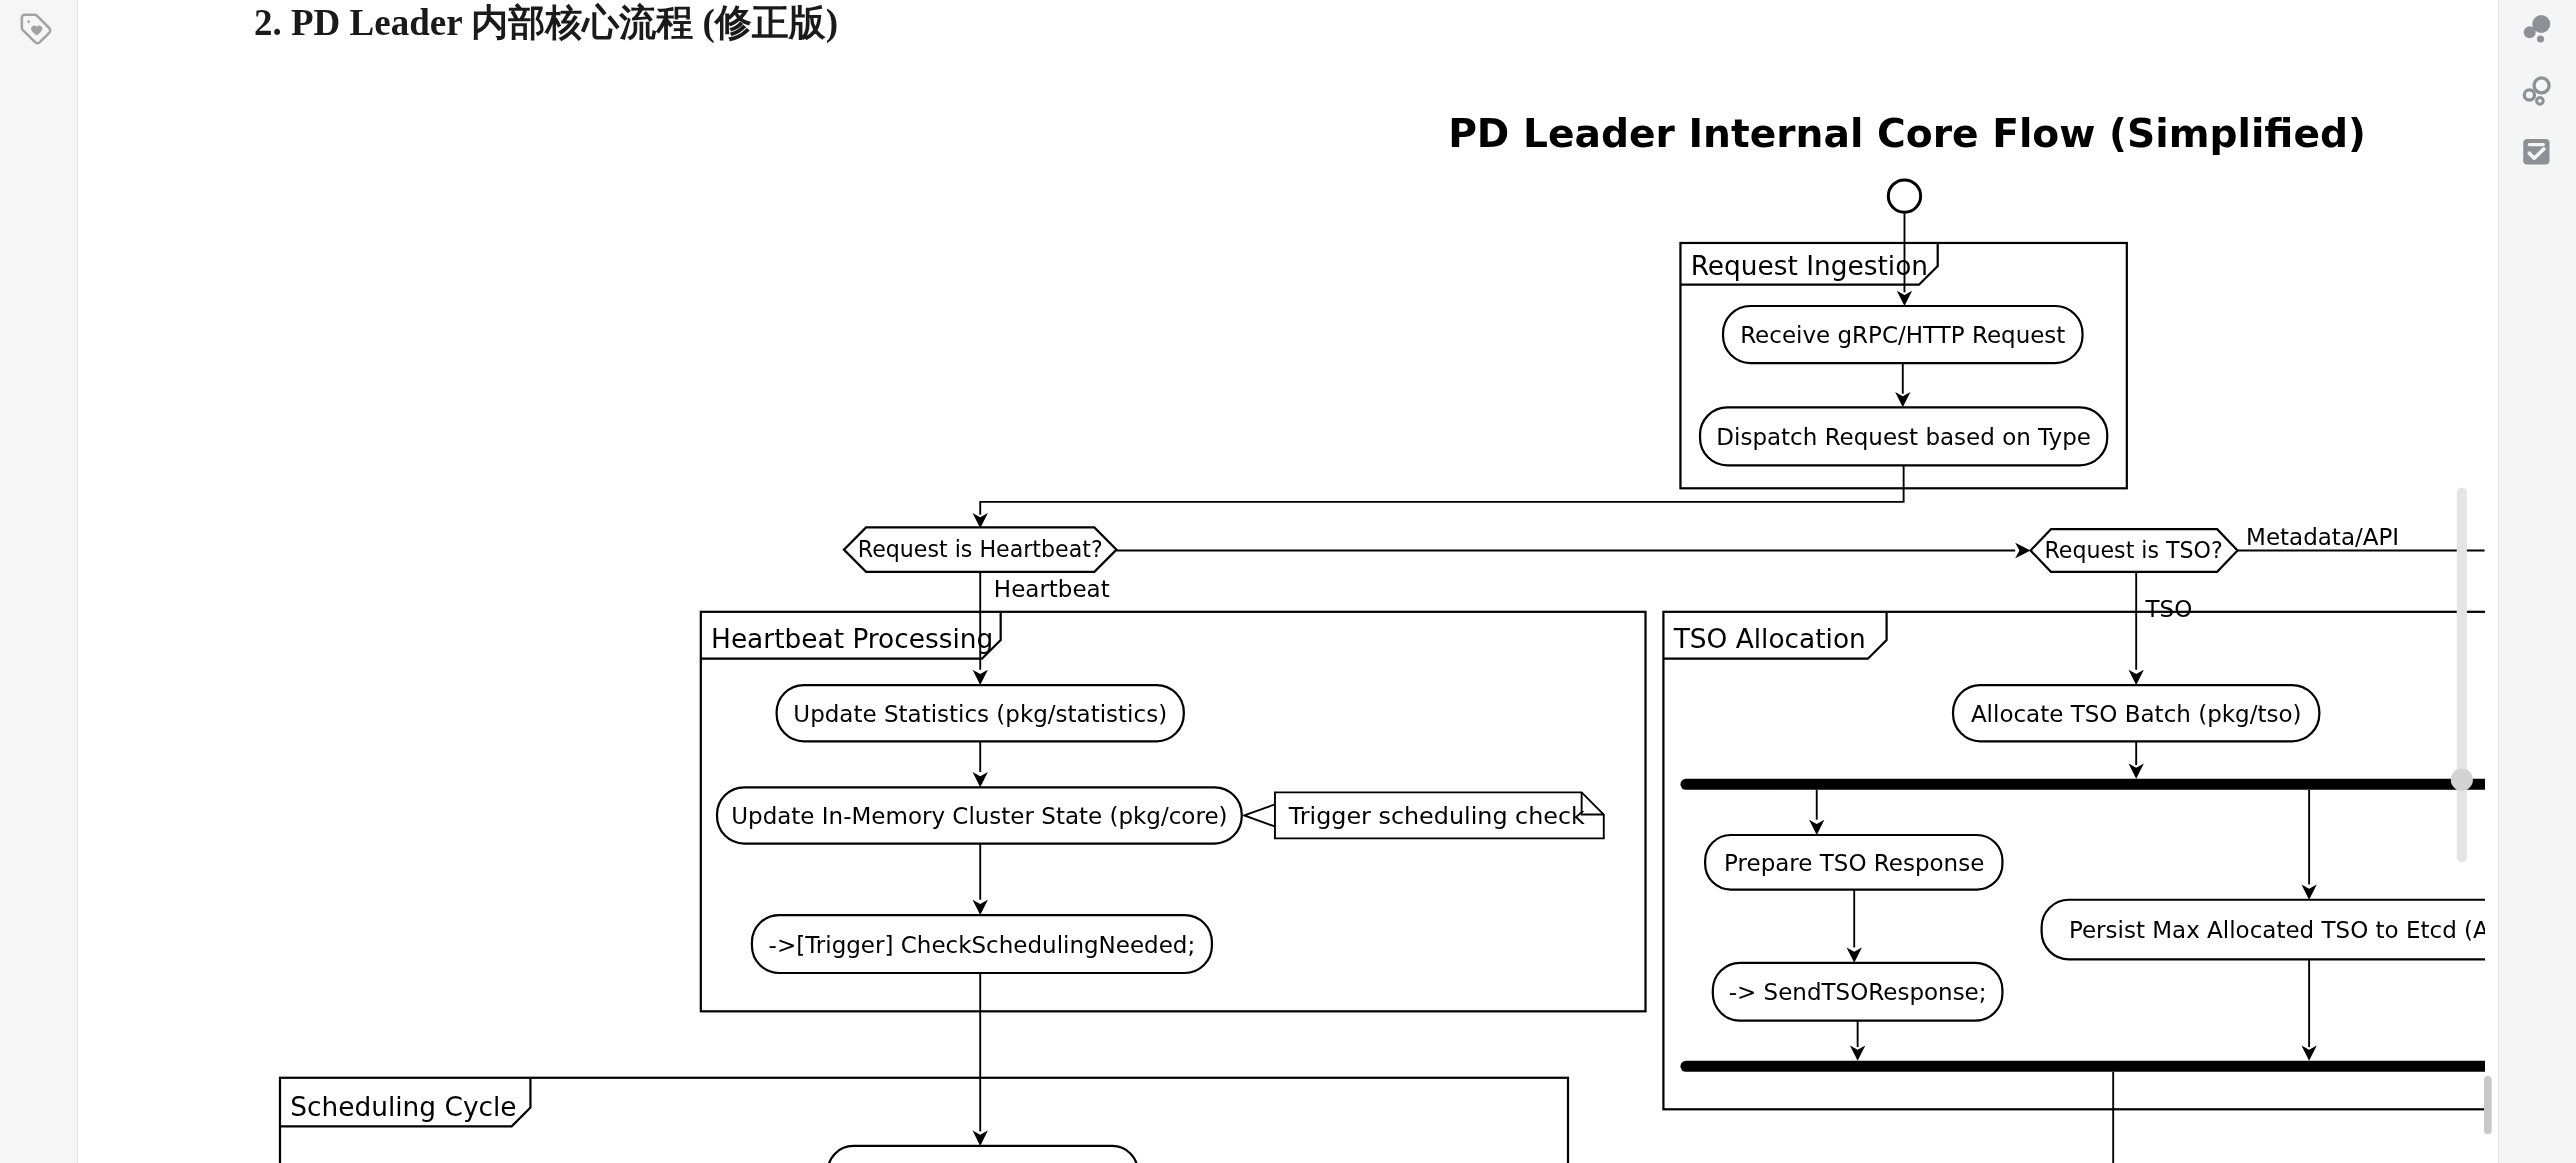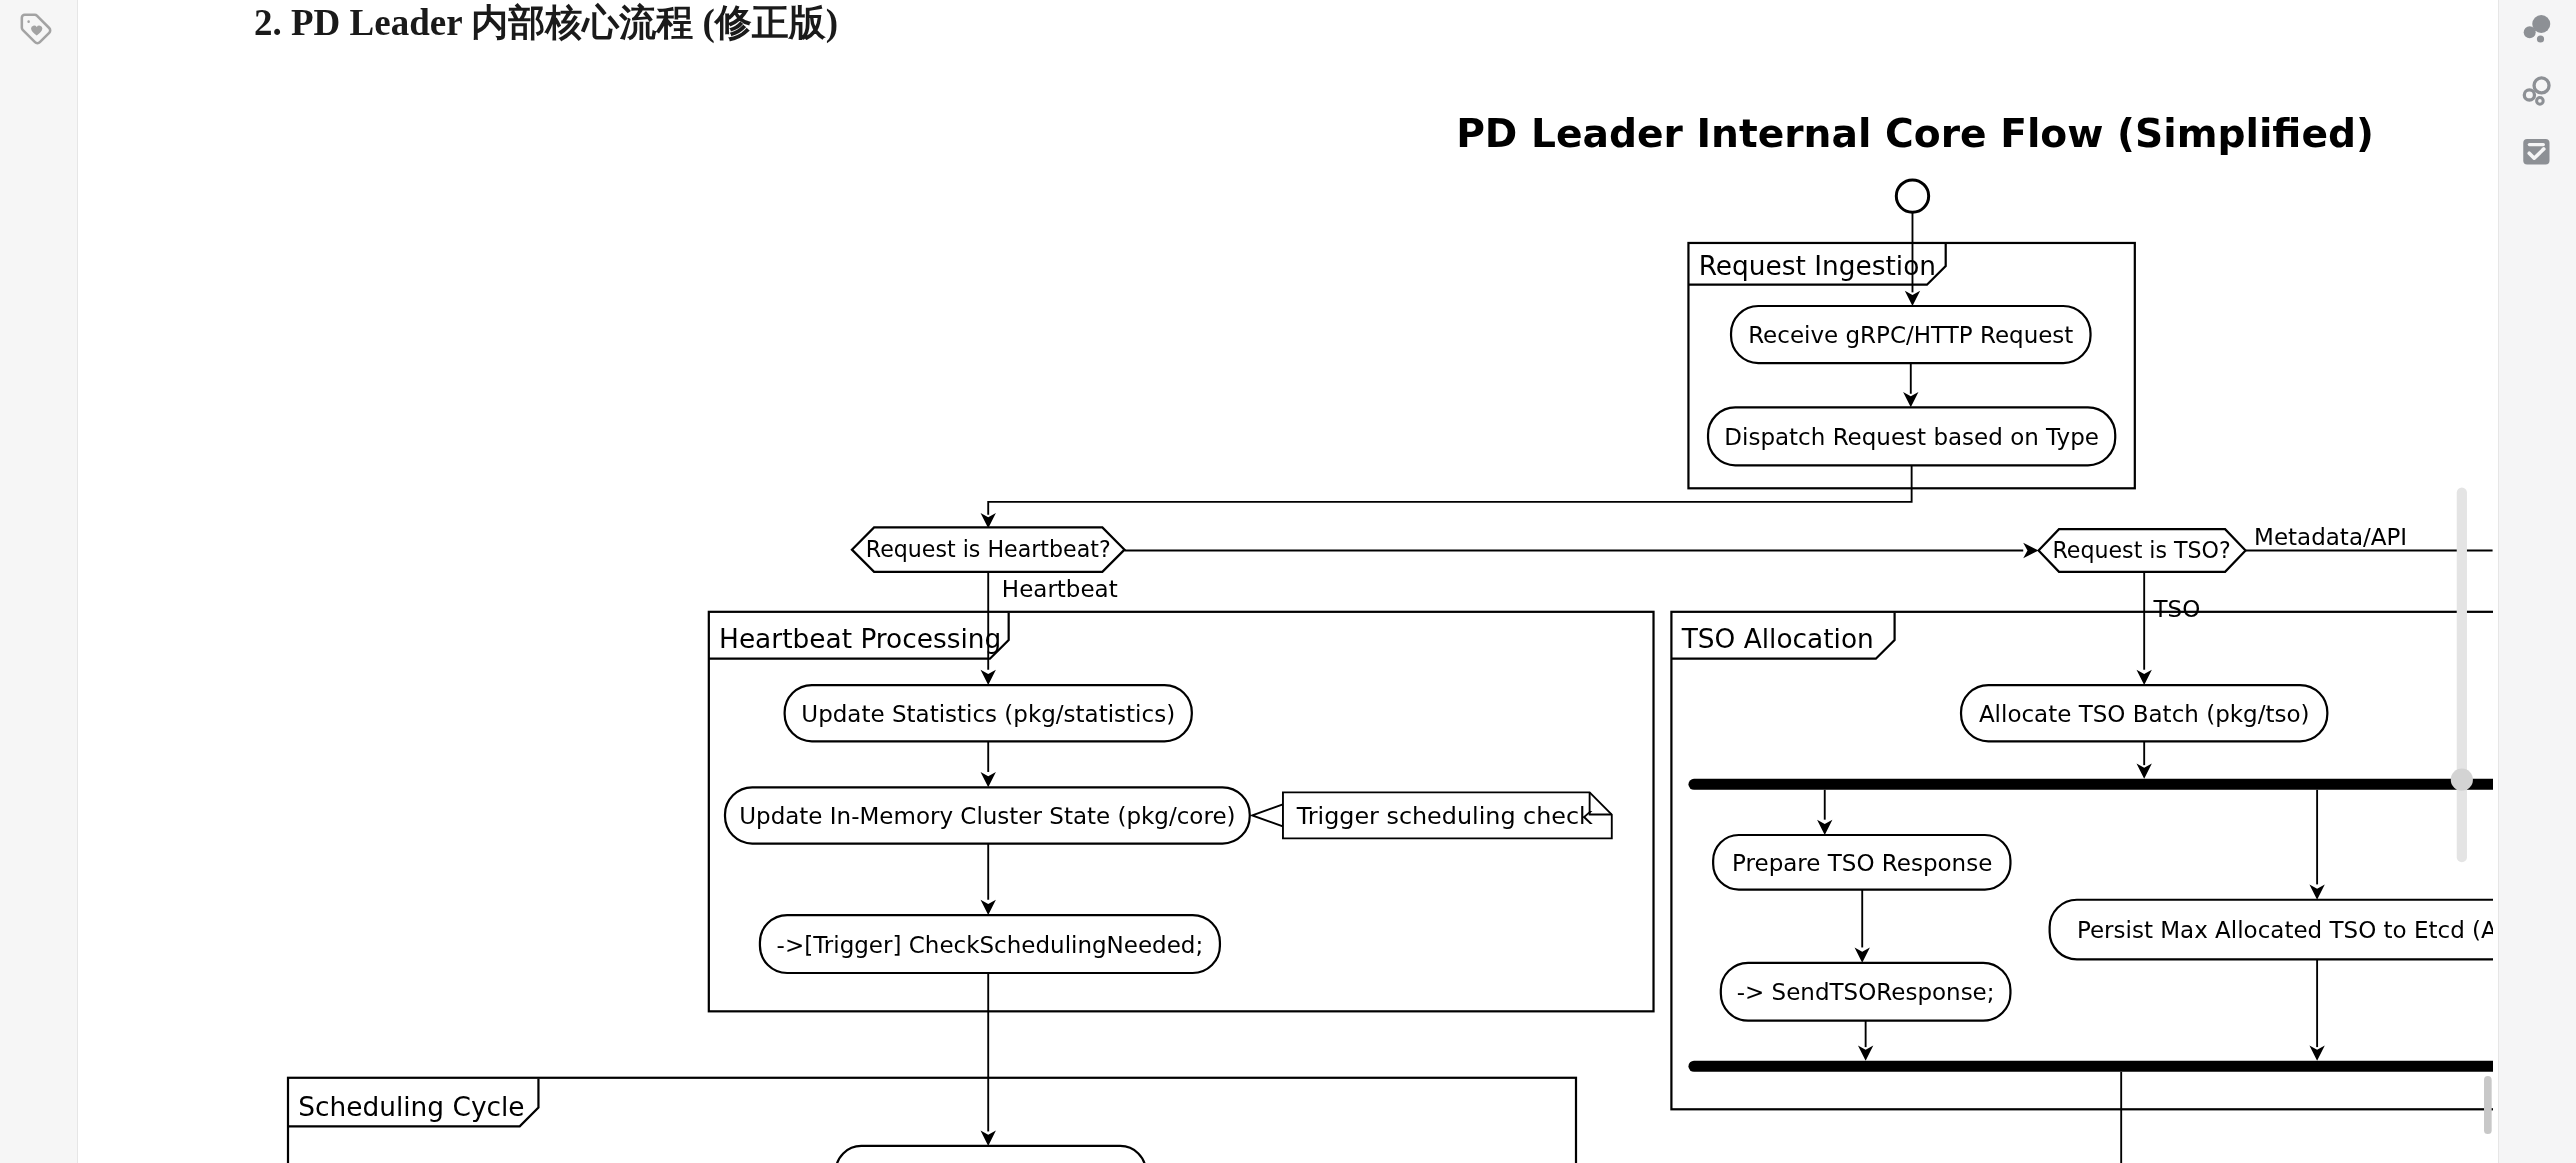--- a/index.html
+++ b/index.html
@@ -11,21 +11,21 @@
   .sidebar .icon-btn{position:absolute;left:19px;top:12px;width:34px;height:34px;}
   
   .right-panel{position:absolute;right:0;top:0;width:78px;height:1164px;background:#f5f5f6;
                border-left:0.9px solid #e6e6e6;box-sizing:border-box;}
   .right-panel .icon-btn{position:absolute;left:19px;width:36px;height:36px;}
   .icon-btn{background:none;border:none;padding:0;cursor:pointer;}
   
   .doc-heading{position:absolute;left:254px;top:-1.7px;margin:0;
                font:bold 37px "Liberation Serif",serif;color:#1a1a1a;white-space:nowrap;}
   
-  .diagram-clip{position:absolute;left:12px;top:0;width:2481px;height:1164px;overflow:hidden;}
+  .diagram-clip{position:absolute;left:4px;top:0;width:2481px;height:1164px;overflow:hidden;}
   .overlay{position:absolute;left:0;top:0;width:2576px;height:1164px;pointer-events:none;}
   svg text{font-family:"DejaVu Sans",sans-serif;fill:#000;}
   .t-title{font-size:46px;font-weight:bold;text-anchor:middle;}
   .t-box{font-size:27px;text-anchor:middle;}
   .t-hex{font-size:26px;text-anchor:middle;}
   .t-part{font-size:31px;}
   .t-lbl{font-size:27px;}
   .t-note{font-size:28px;text-anchor:middle;}
   .ln{stroke:#000;stroke-width:2.2;fill:none;}
   .bx{fill:#fff;stroke:#000;stroke-width:2.6;}

